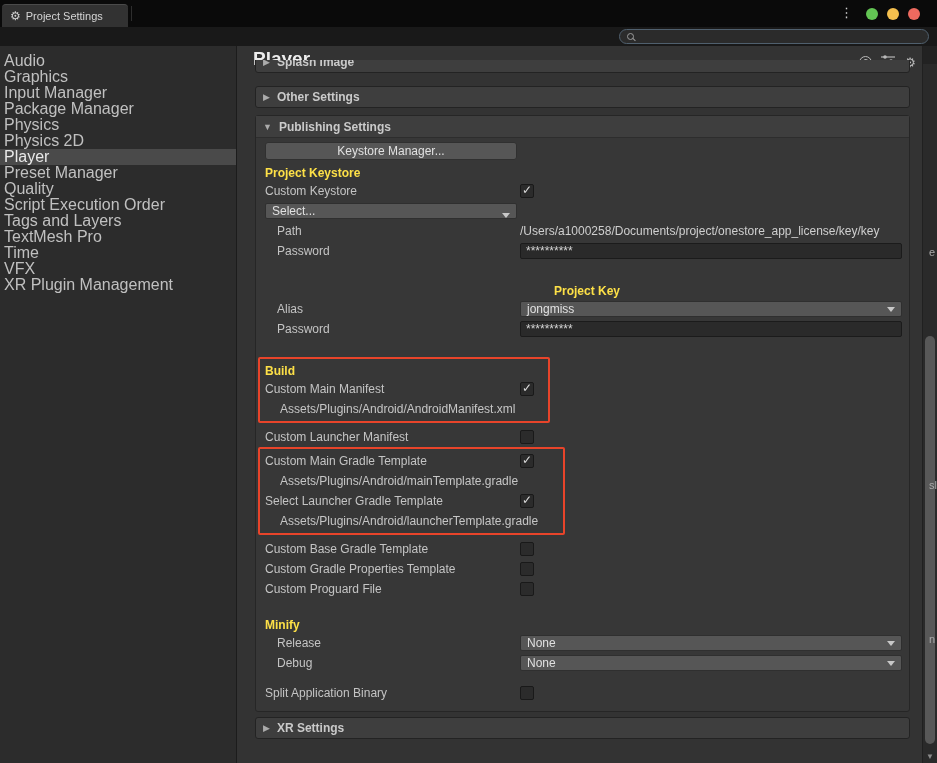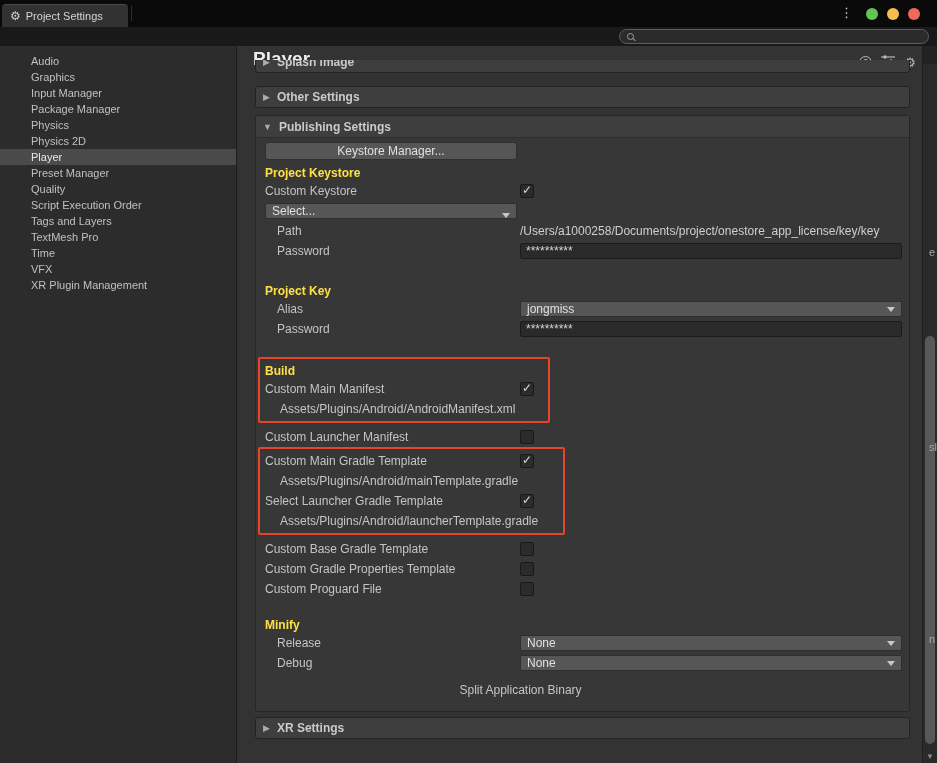--- a/index.html
+++ b/index.html
@@ -27,21 +27,21 @@
   .mag { width:7px; height:7px; border:1px solid #9a9a9a; border-radius:50%; position:relative;
          margin:0 4px 0 7px; flex:0 0 auto; }
   .mag::after { content:""; position:absolute; width:4px; height:1px; background:#9a9a9a;
                 transform:rotate(45deg); right:-3px; bottom:-1px; }
   .search input { flex:1; background:transparent; border:none; outline:none; color:#ddd;
                   font-size:11px; height:100%; }
 
   
   .sidebar { position:absolute; top:46px; left:0; width:237px; bottom:0; background:#2c2c2c;
              border-right:1px solid #1c1c1c; padding-top:7px; }
-  .side-item { height:16px; line-height:16px; padding-left:31px; font-size:11px; color:#c0c0c0;
+  .side-item { height:16px; line-height:16px; padding-left:4px; font-size:16px; color:#c0c0c0;
                white-space:nowrap; cursor:default; }
   .side-item.selected { background:#4a4a4a; color:#e9e9e9; }
 
   
   .main { position:absolute; top:46px; left:238px; right:15px; bottom:0; background:#333; overflow:hidden; }
   .main-title { position:absolute; left:15px; top:2px; font-size:19px; font-weight:bold; color:#ededed; }
   .header-icons { position:absolute; right:6px; top:7px; display:flex; align-items:center; gap:9px; }
   .hicon { color:#b8b8b8; cursor:default; }
   .help-circ { width:13px; height:13px; border:1px solid #b8b8b8; border-radius:50%; font-size:9px;
                display:flex; align-items:center; justify-content:center; color:#b8b8b8; font-weight:bold; }
@@ -61,21 +61,21 @@
   
   .pubbox { background:#373737; border:1px solid #262626; border-radius:3px; }
   .pub-header { height:22px; background:#3e3e3e; display:flex; align-items:center; gap:7px;
                 padding:0 7px; border-bottom:1px solid #2d2d2d; cursor:default; }
   .pub-content { padding:3px 0 8px 9px; }
 
   .pub-row { display:flex; align-items:center; height:20px; }
   .pub-label { width:255px; flex:0 0 255px; font-size:12px; color:#c4c4c4; white-space:nowrap; }
   .pub-label.ind { padding-left:12px; }
   .pub-heading { font-size:12px; font-weight:bold; color:#fde047; height:16px; line-height:16px; }
-  .mt4  { margin-top:4px; }  .mt10 { margin-top:10px;flex-direction:column; } .mt18 { margin-top:18px; } .mt22 { margin-top:22px; }
+  .mt4  { margin-top:4px; }  .mt10 { margin-top:10px; } .mt18 { margin-top:18px; } .mt22 { margin-top:22px;text-align:center; }
   .pub-subpath { height:20px; line-height:20px; padding-left:15px; font-size:12px; color:#c6c6c6; white-space:nowrap; }
 
   .btn { width:252px; height:18px; background:#565656; border:1px solid #303030; border-radius:3px;
          color:#e0e0e0; font-size:12px; font-family:inherit; cursor:default; }
 
   .cb { width:14px; height:14px; background:#2b2b2b; border:1px solid #191919; border-radius:2px;
         position:relative; flex:0 0 auto; }
   .cb.checked::after { content:"✓"; position:absolute; left:1px; top:-2px; font-size:12px; color:#d8d8d8; }
 
   .dd { height:16px; background:#565656; border:1px solid #2f2f2f; border-radius:2px; display:flex;
@@ -99,21 +99,21 @@
   
   .scrollbar { position:absolute; right:0; top:46px; width:15px; bottom:0; background:#2a2a2a;
                border-left:1px solid #202020; }
   .sb-topcap { position:absolute; top:0; left:0; right:0; height:18px; background:#222; }
   .sb-thumb { position:absolute; left:2px; right:2px; top:290px; height:408px; background:#585858;
               border-radius:5px; }
   .sb-down { position:absolute; bottom:2px; left:0; right:0; text-align:center; color:#8a8a8a;
              font-size:8px; }
 
   .edge-frag { position:absolute; left:929px; color:#aaa; font-size:11px; z-index:6; }
-  .ef-0 { top:246px; } .ef-1 { top:441px; } .ef-2 { top:633px; }
+  .ef-0 { top:246px; } .ef-1 { top:479px; } .ef-2 { top:633px; }
 </style>
 </head>
 <body>
 
 <div class="window">
 
   <div class="titlebar">
     <div class="tab">
       <span class="gear">⚙</span>
       <span>Project Settings</span>

